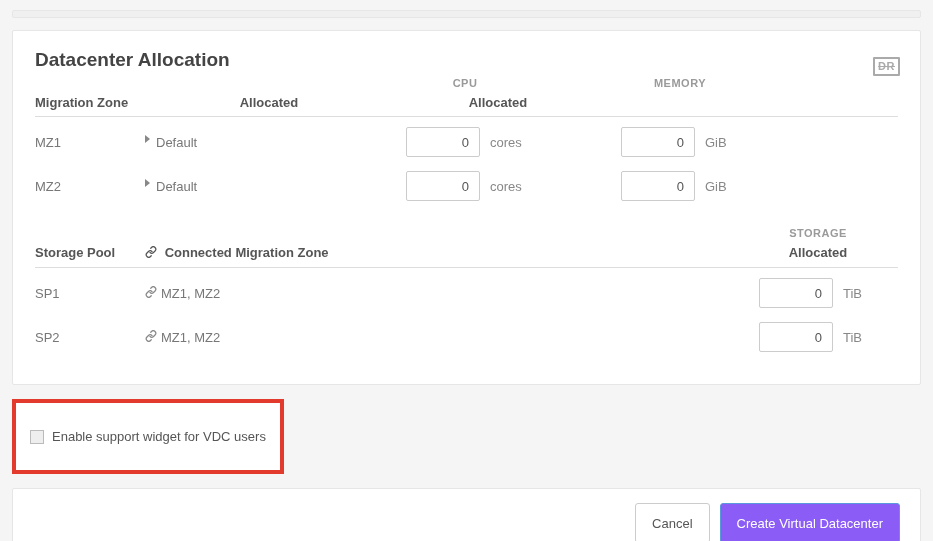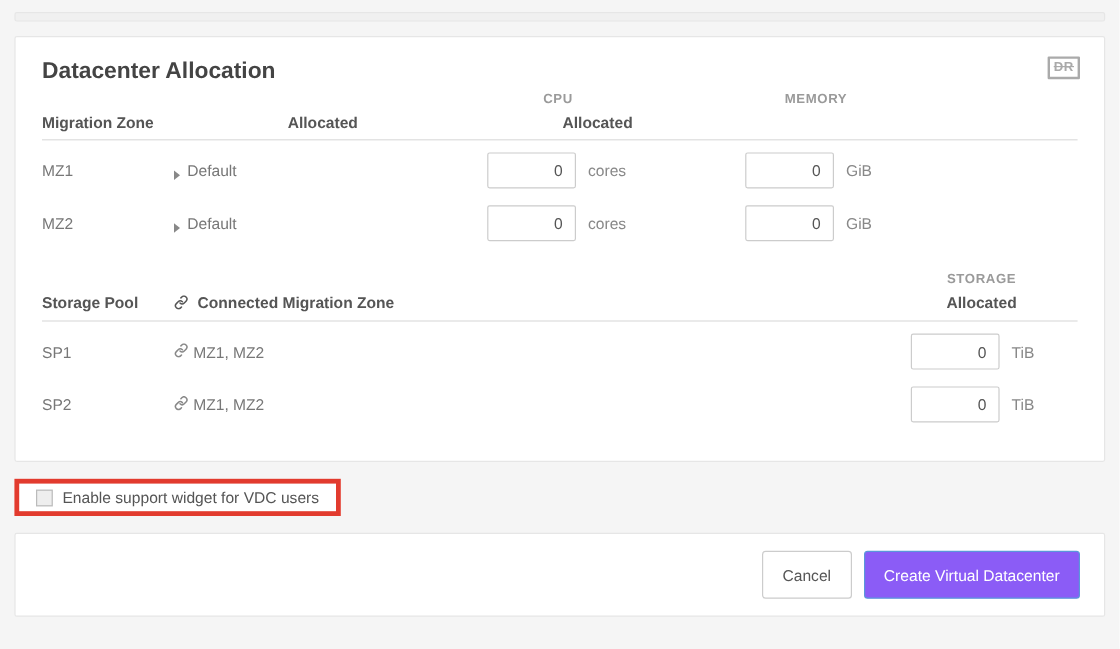--- a/index.html
+++ b/index.html
@@ -19,21 +19,21 @@
   }
   .panel-main { position: relative; }
   .title {
     font-size: 19px;
     font-weight: 600;
     color: #444;
     margin-bottom: 6px;
   }
   .dr-badge {
     position: absolute;
-    top: 16px;
+    top: 26px;
     right: 20px;
     border: 2px solid #aaa;
     color: #aaa;
     font-size: 11px;
     font-weight: bold;
     padding: 2px 3px;
     letter-spacing: 0.5px;
     text-decoration: line-through;
     line-height: 1;
     border-radius: 1px;
@@ -75,21 +75,21 @@
     margin-right: 6px;
     vertical-align: 1px;
   }
   .row {
     display: flex;
     align-items: center;
     margin-bottom: 14px;
     color: #777;
   }
   .row .col-mz, .row .col-cat { font-size: 13px; }
-  .row .col-cat { display: flex; align-items: flex-end; color: #777; }
+  .row .col-cat { display: flex; align-items: flex-start; color: #777; }
   .row .col-cat .chevron { border-left-color: #888; }
   .input-group {
     display: flex;
     align-items: center;
     justify-content: center;
     gap: 10px;
   }
   input[type="text"] {
     width: 74px;
     height: 30px;
@@ -130,21 +130,21 @@
   }
   .link-icon svg { width: 12px; height: 12px; }
   .storage-row {
     display: flex;
     align-items: center;
     margin-bottom: 14px;
     color: #777;
   }
   .storage-row .col-cmz { display: flex; align-items: center; }
   .panel-checkbox {
-    padding: 4px 14px;
+    padding: 26px 14px;
     border: 4px solid #e23b2e;
     display: inline-block;
     background: #fff;
     margin-bottom: 14px;
   }
   .checkbox-row {
     display: flex;
     align-items: center;
     gap: 8px;
     color: #555;

